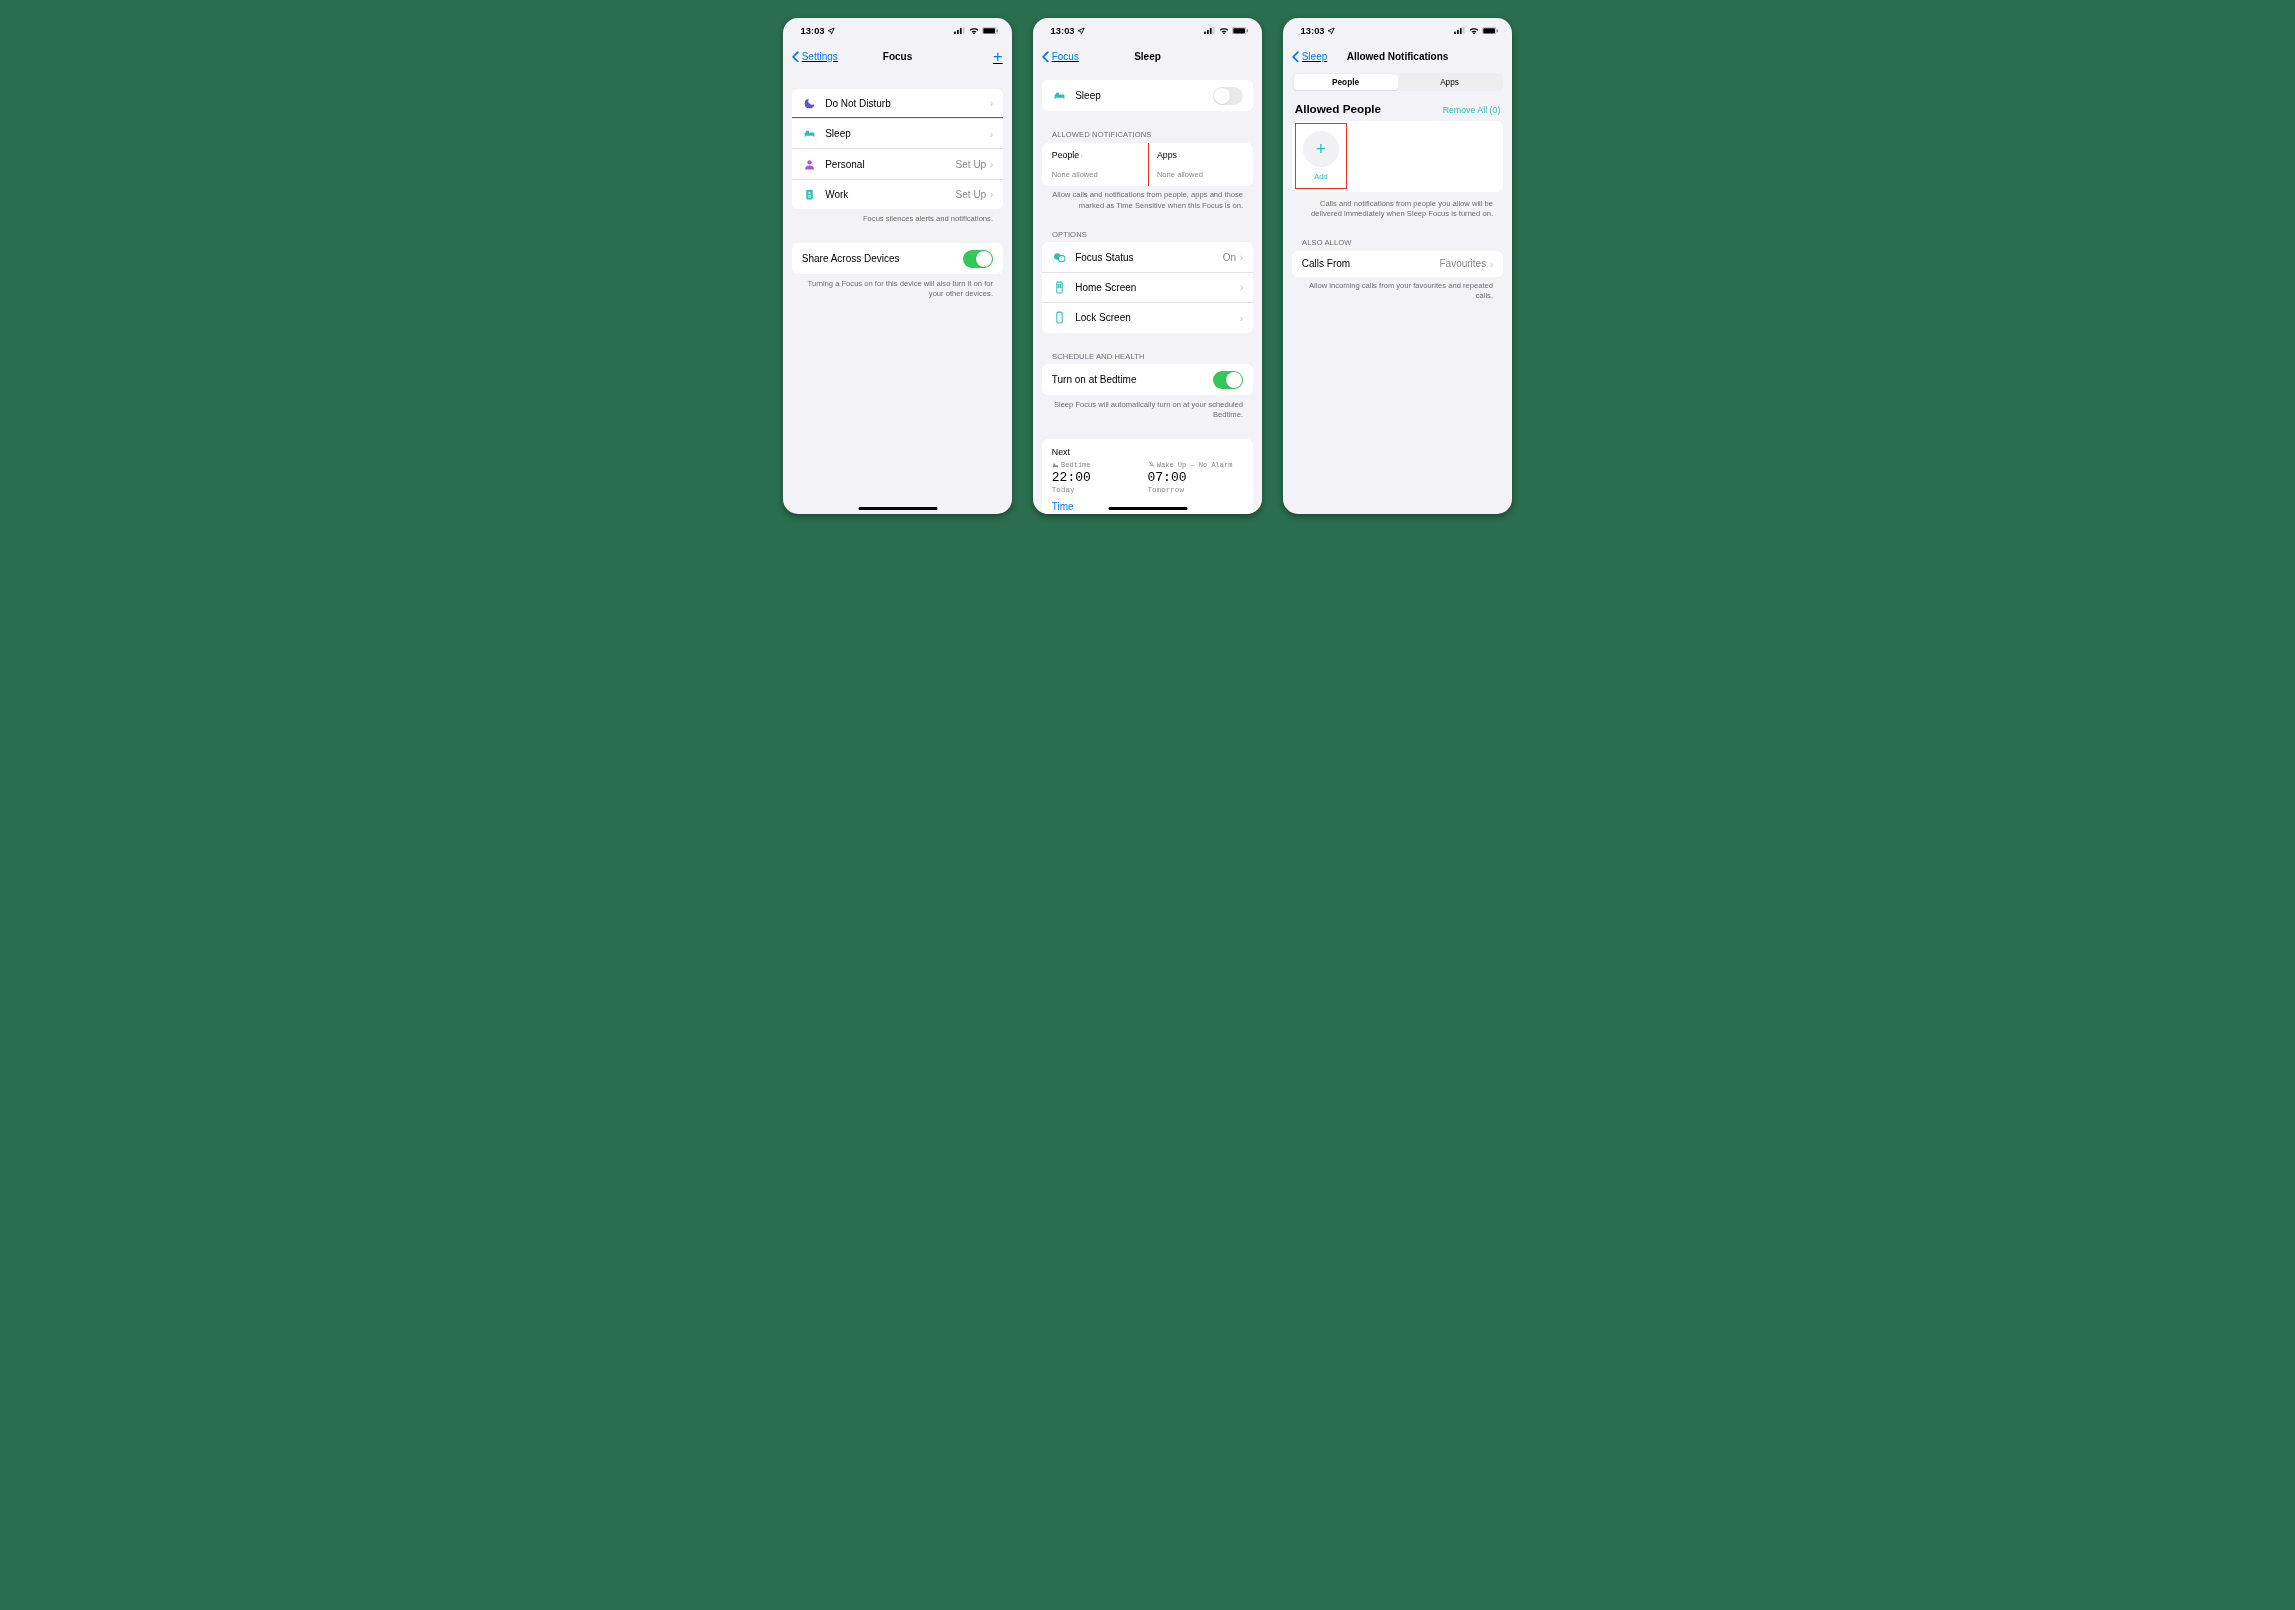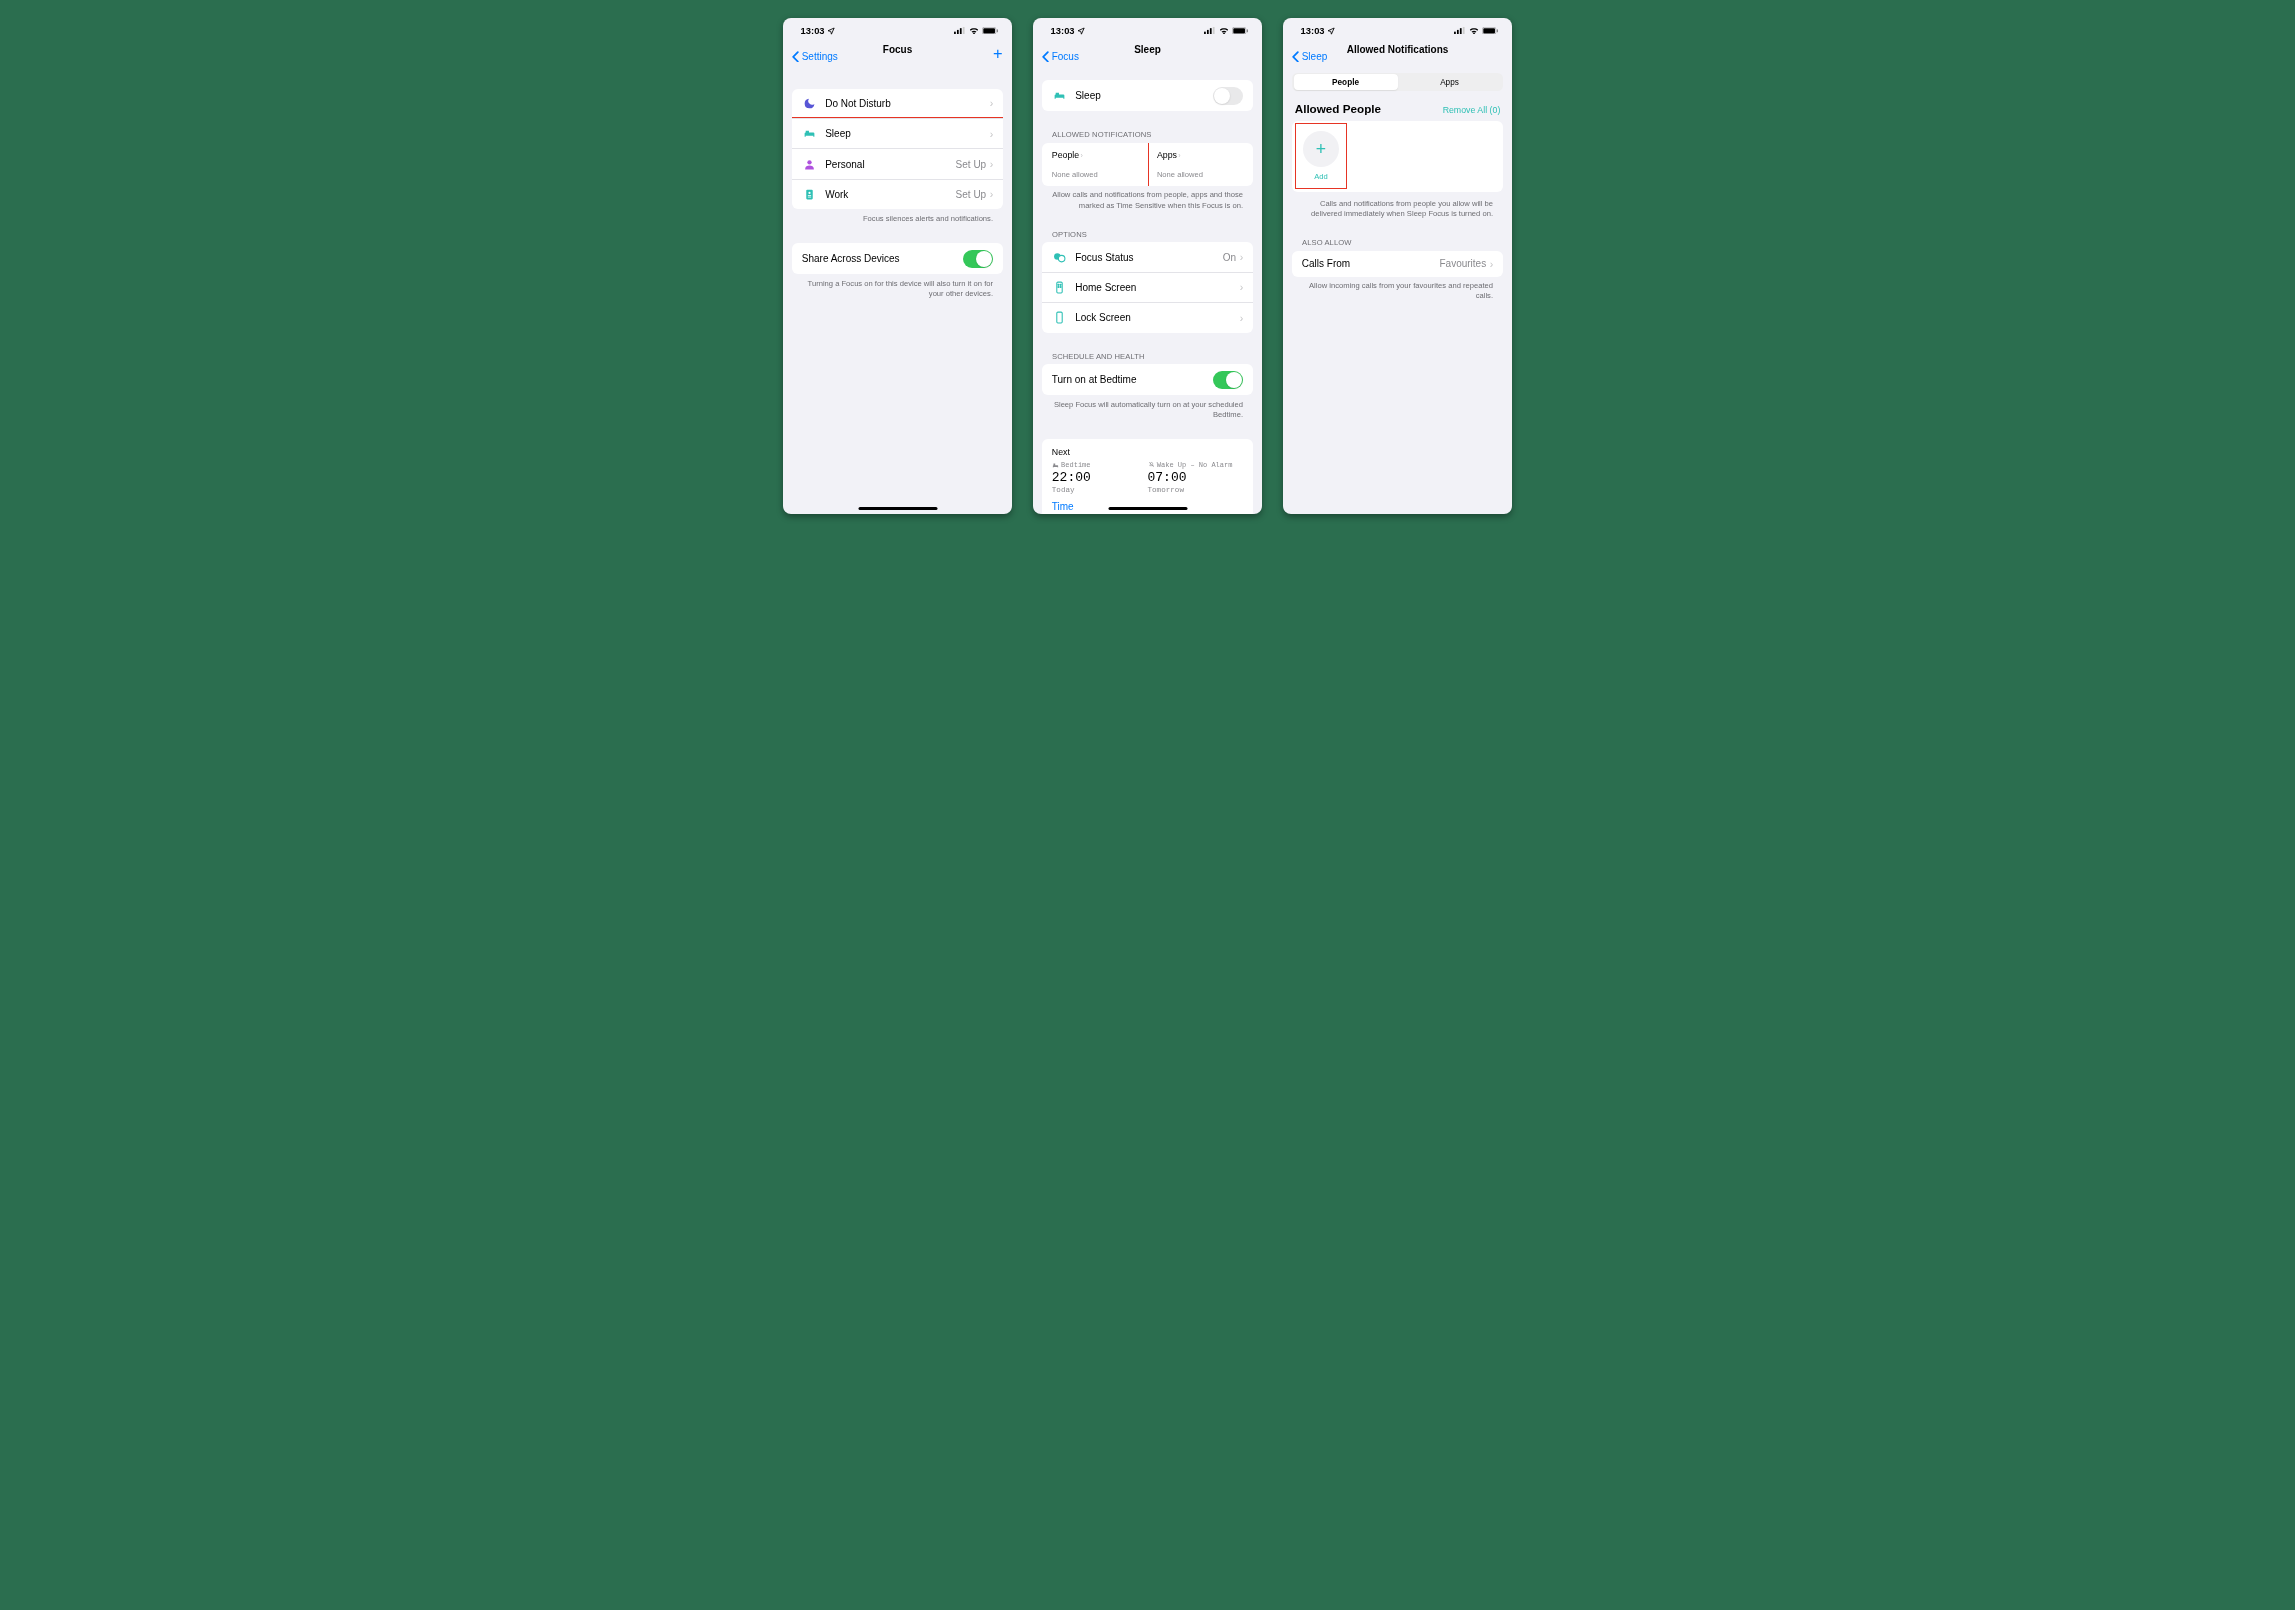--- a/index.html
+++ b/index.html
@@ -9,43 +9,45 @@
     display: flex;
     gap: 21px;
     padding: 17.6px 14px;
     justify-content: center;
     align-items: flex-start;
   }
   .phone {
     width: 229px;
     height: 496px;
     background: #f2f2f7;
-    border-radius: 8px;
+    border-radius: 15px;
     box-shadow: 0 2.3px 5.9px rgba(0,0,0,0.35);
     overflow: hidden;
     position: relative;
     display: flex;
     flex-direction: column;
   }
   .status-bar {
     height: 26px;
     display: flex;
     justify-content: space-between;
     align-items: center;
     padding: 0 14px 0 17.6px;
     font-size: 9.4px;
     font-weight: 600;
   }
   .status-time { display: flex; align-items: center; gap: 2.9px; }
   .status-icons { display: flex; align-items: center; gap: 3.5px; }
   .nav-bar {
     height: 26px;
     display: flex;
+    align-items: center;
     padding: 0 9.4px;
     position: relative;
+    text-decoration: underline;
   }
   .nav-back {
     display: flex;
     align-items: center;
     color: #007aff;
     font-size: 10px;
     gap: 2.3px;
     cursor: pointer;
   }
   .nav-title {

